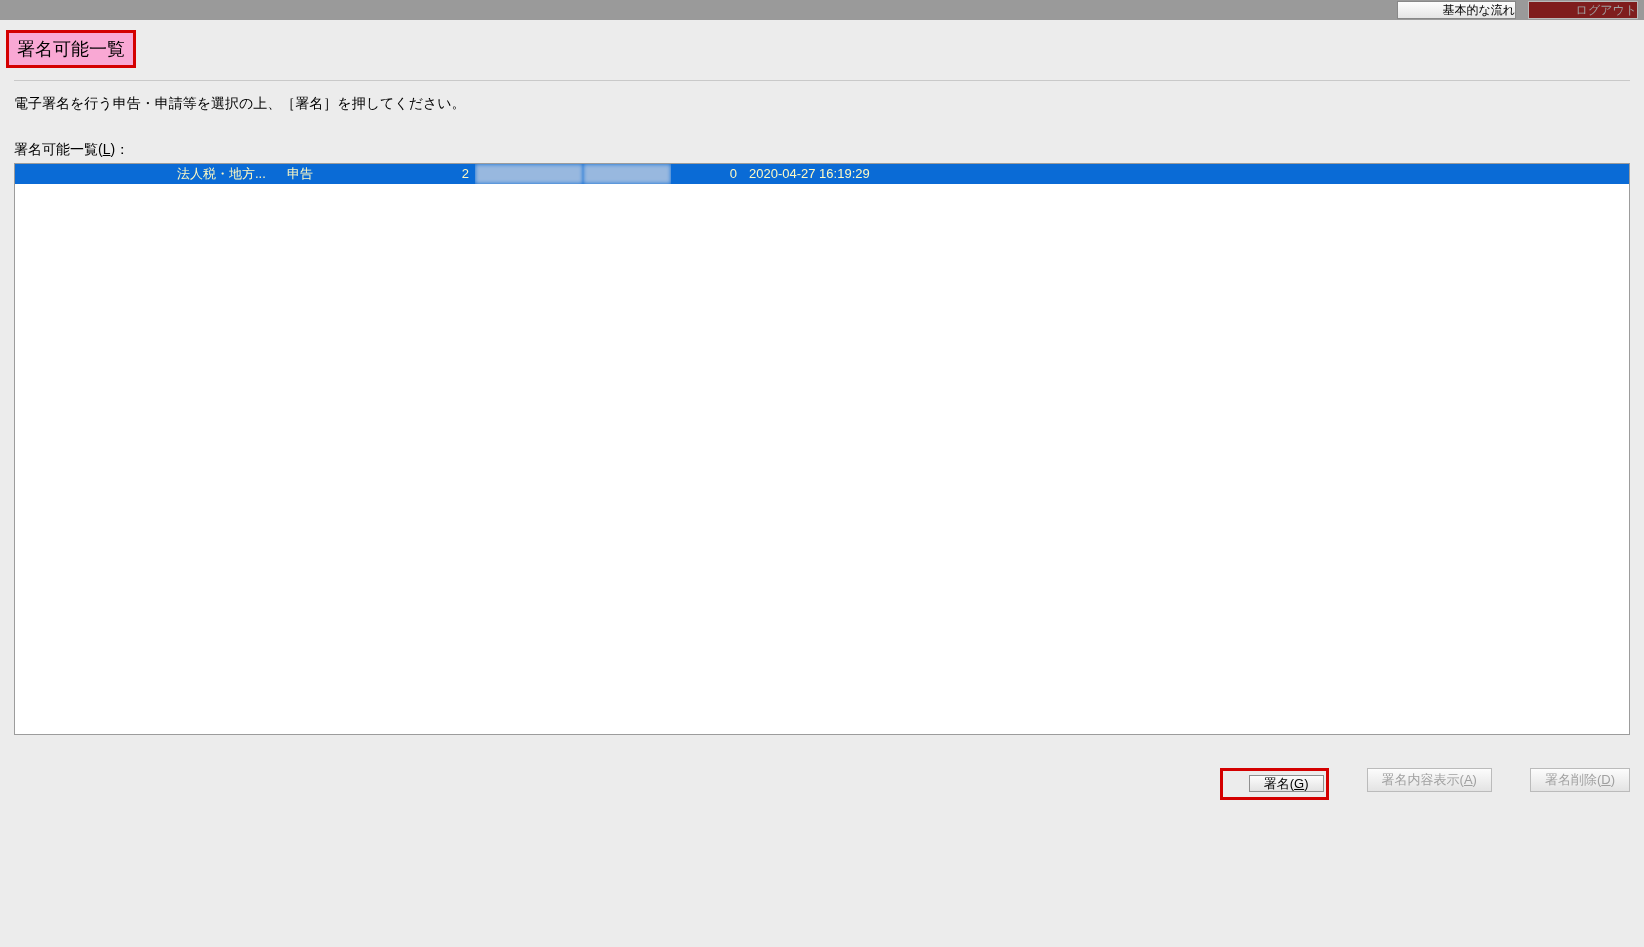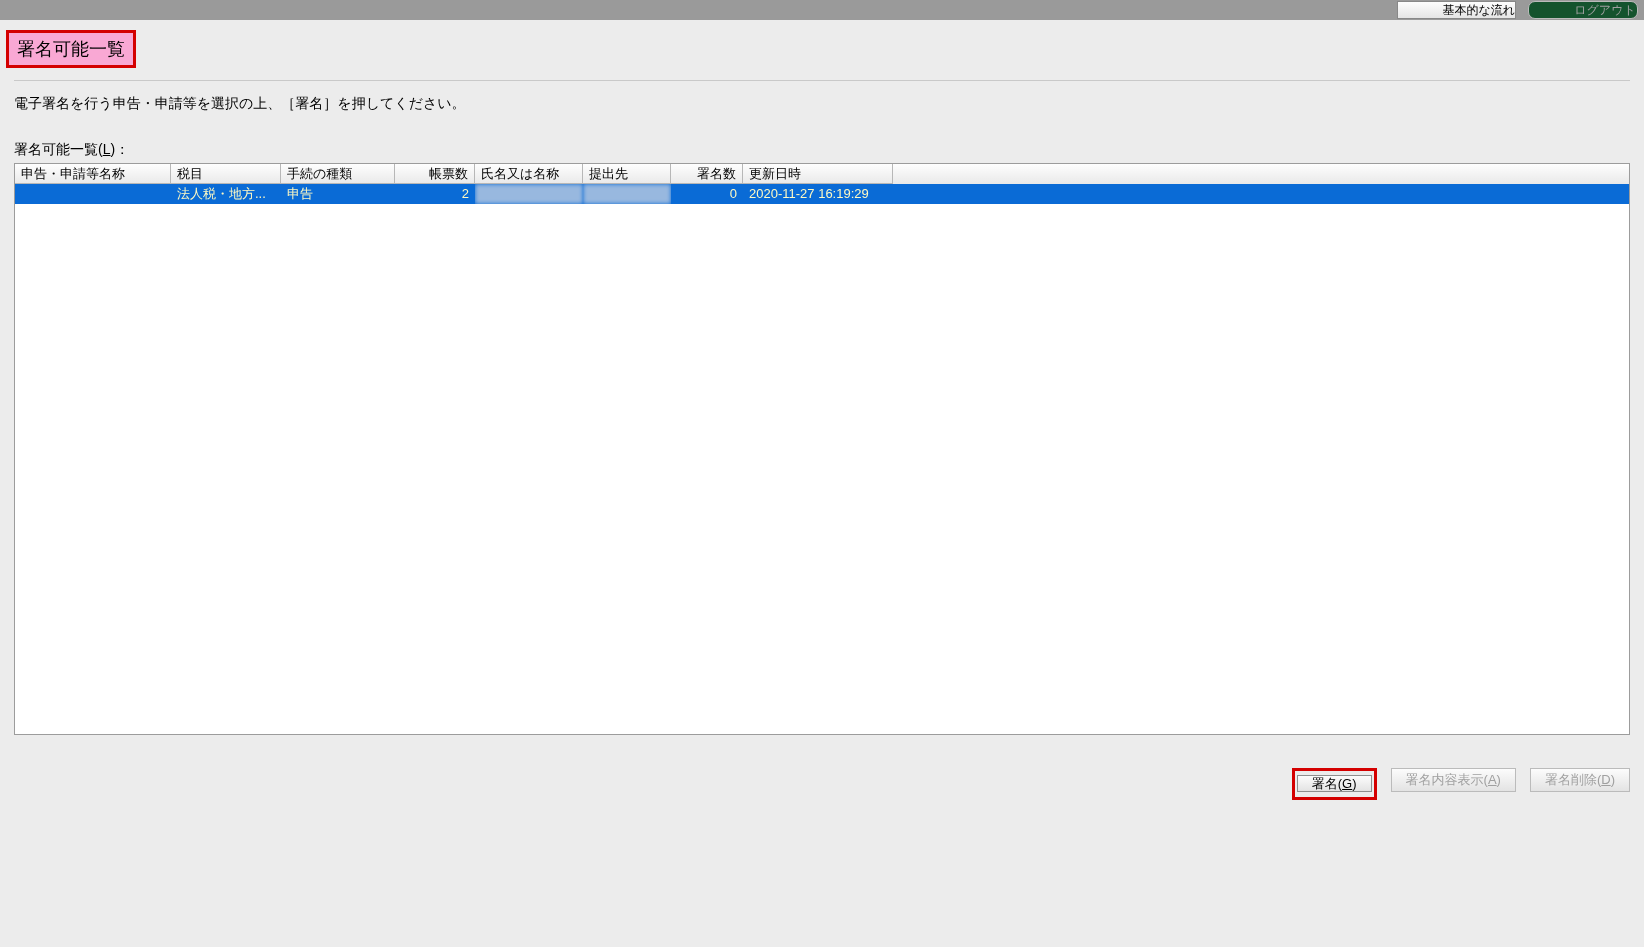--- a/index.html
+++ b/index.html
@@ -18,31 +18,30 @@
     align-items: center;
     padding-right: 6px;
     gap: 12px;
   }
   .topbtn {
     height: 18px;
     min-width: 110px;
     background: linear-gradient(#fdfdfd,#e5e5e5);
     border: 1px solid #888;
     font-size: 12px;
-    text-align: center;
+    text-align: right;
     line-height: 16px;
     cursor: pointer;
     padding-left: 44px;
   }
   .topbtn.disabled {
     color: #a0a0a0;
     border-color: #bbb;
-    background: #14532d;
+    background: #7f1d1d;
     cursor: default;
-    border-radius: 7px;
   }
   .title {
     display: inline-block;
     margin: 10px 0 0 6px;
     padding: 4px 8px;
     border: 3px solid #d40000;
     font-size: 18px;
     background: #f9a8d4;
   }
   .content {
@@ -119,20 +118,21 @@
   .abtn {
     min-width: 92px;
     height: 24px;
     padding: 0 14px;
     background: linear-gradient(#fcfcfc,#e3e3e3);
     border: 1px solid #8f8f8f;
     font-size: 13px;
     cursor: pointer;
     text-align: center;
     line-height: 22px;
+    margin-left: 24px;
   }
   .abtn.disabled {
     color: #a0a0a0;
     border-color: #bbb;
     cursor: default;
   }
   .abtn-wrap {
     border: 3px solid #d40000;
     padding: 2px;
     display: inline-block;
@@ -167,39 +167,29 @@
 
   <div class="desc">
     <div>電子署名を行う申告・申請等を選択の上、［署名］を押してください。</div>
   </div>
 
   <div class="list-label">
     署名可能一覧(<span class="hl">L</span>)：
   </div>
 
   <div class="grid">
-    <div class="head-row">
-      <div class="head-cell c1">申告・申請等名称</div>
-      <div class="head-cell c2">税目</div>
-      <div class="head-cell c3">手続の種類</div>
-      <div class="head-cell c4h">帳票数</div>
-      <div class="head-cell c5">氏名又は名称</div>
-      <div class="head-cell c6">提出先</div>
-      <div class="head-cell c7h">署名数</div>
-      <div class="head-cell c8">更新日時</div>
-    </div>
     <div class="data-row">
       <div class="data-cell c1"></div>
       <div class="data-cell c2">法人税・地方...</div>
       <div class="data-cell c3">申告</div>
       <div class="data-cell c4 right">2</div>
       <div class="data-cell c5 mask"></div>
       <div class="data-cell c6 mask"></div>
       <div class="data-cell c7 right">0</div>
-      <div class="data-cell c8">2020-11-27 16:19:29</div>
+      <div class="data-cell c8">2020-04-27 16:19:29</div>
     </div>
   </div>
 </div>
 
 <div class="bottom-bar">
   <span class="abtn-wrap">
     <span class="abtn">署名(<span class="hl">G</span>)</span>
   </span>
   <span class="abtn disabled">署名内容表示(<span class="hl">A</span>)</span>
   <span class="abtn disabled">署名削除(<span class="hl">D</span>)</span>

